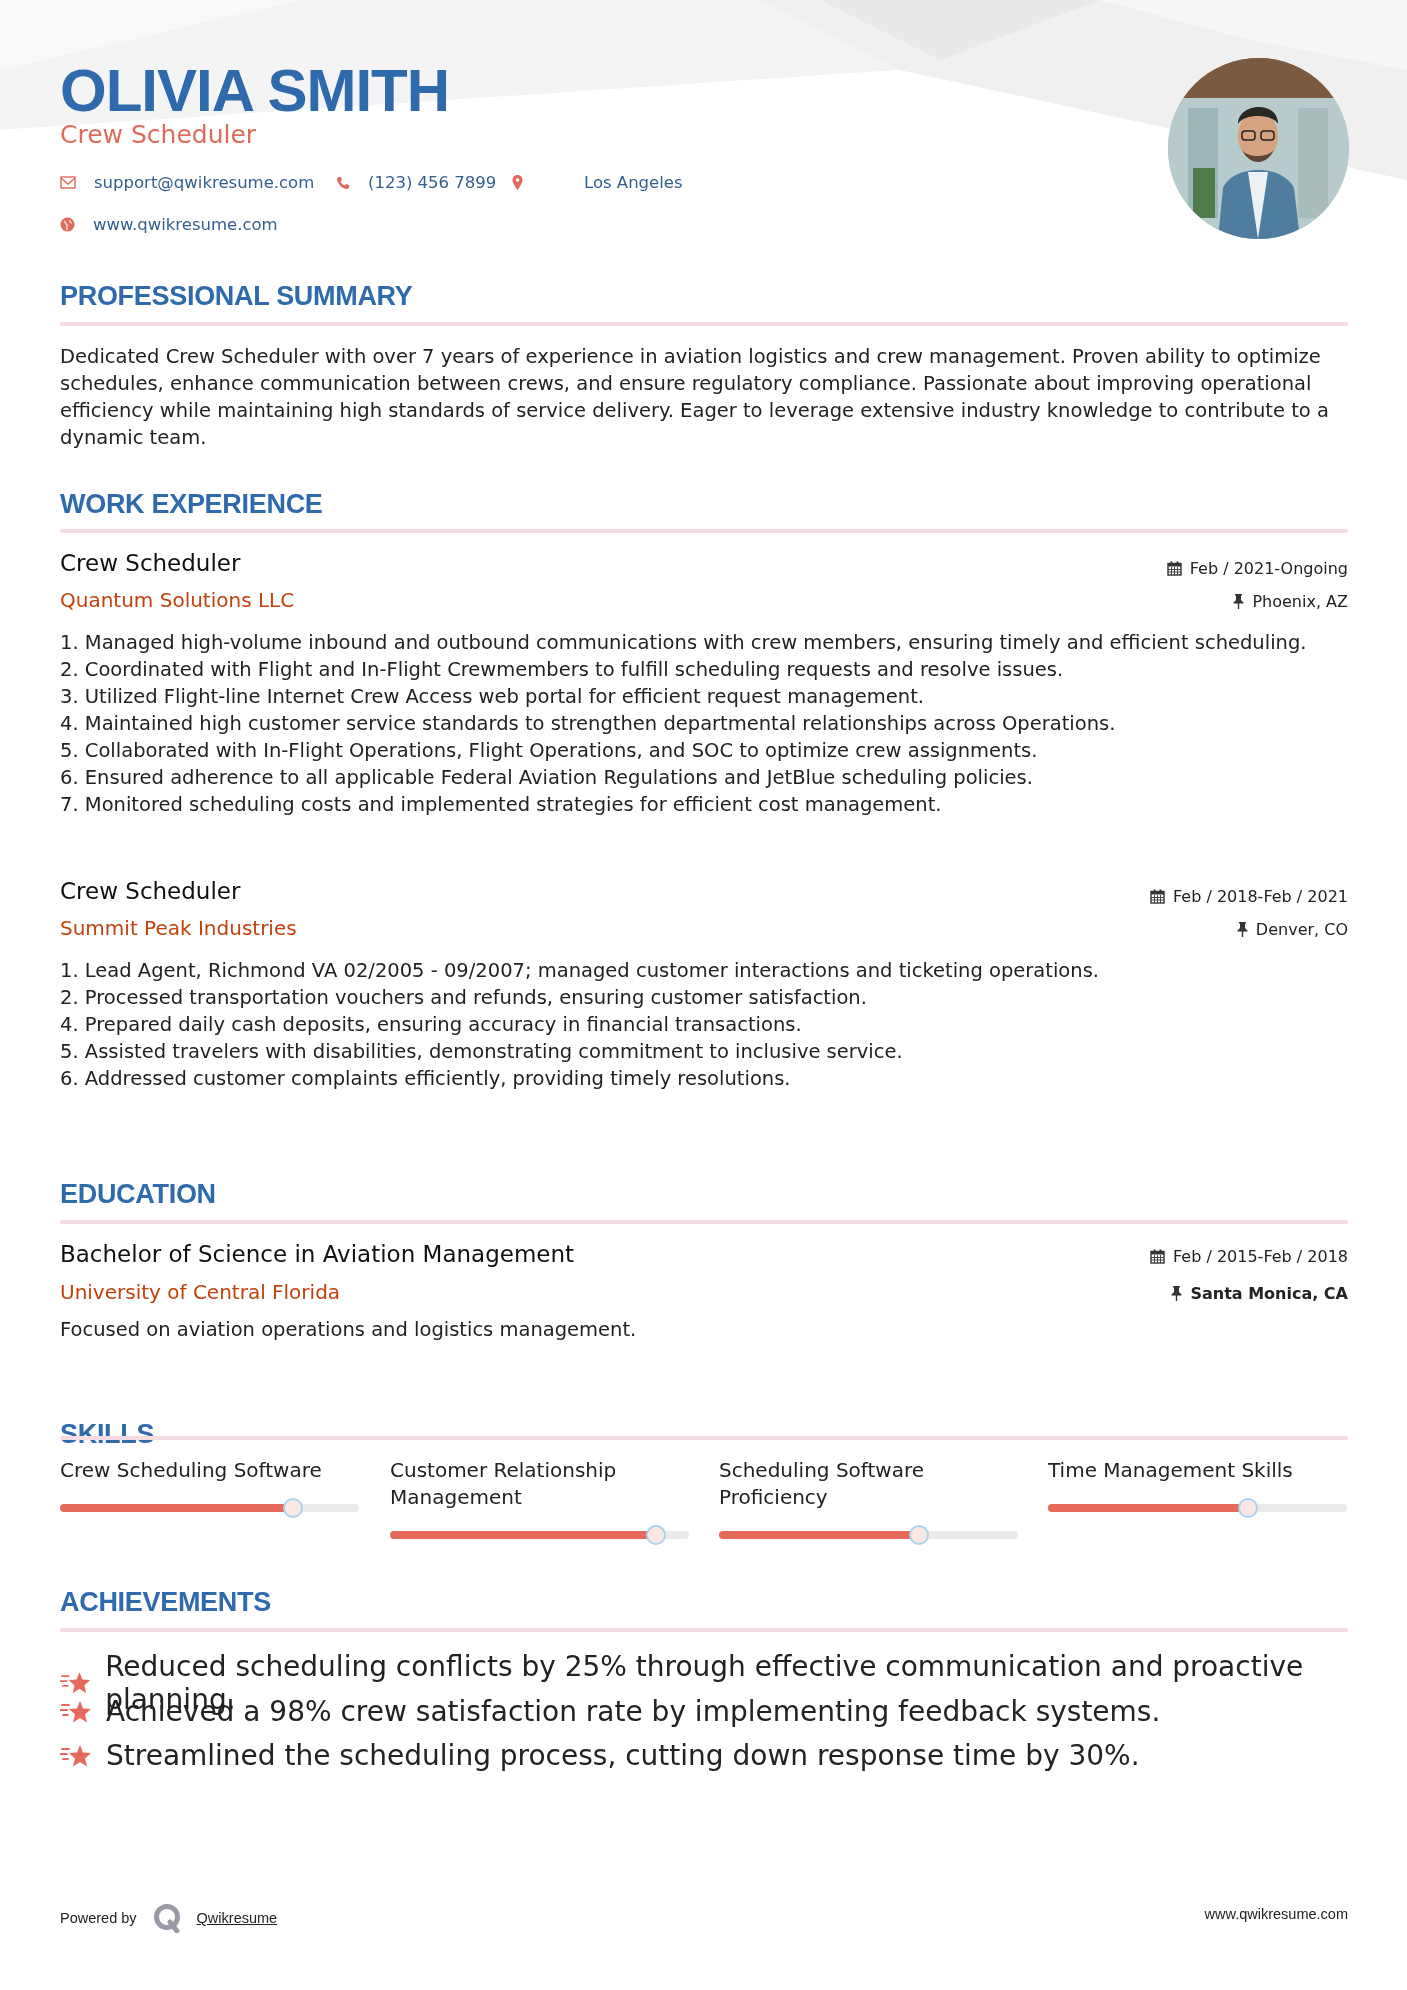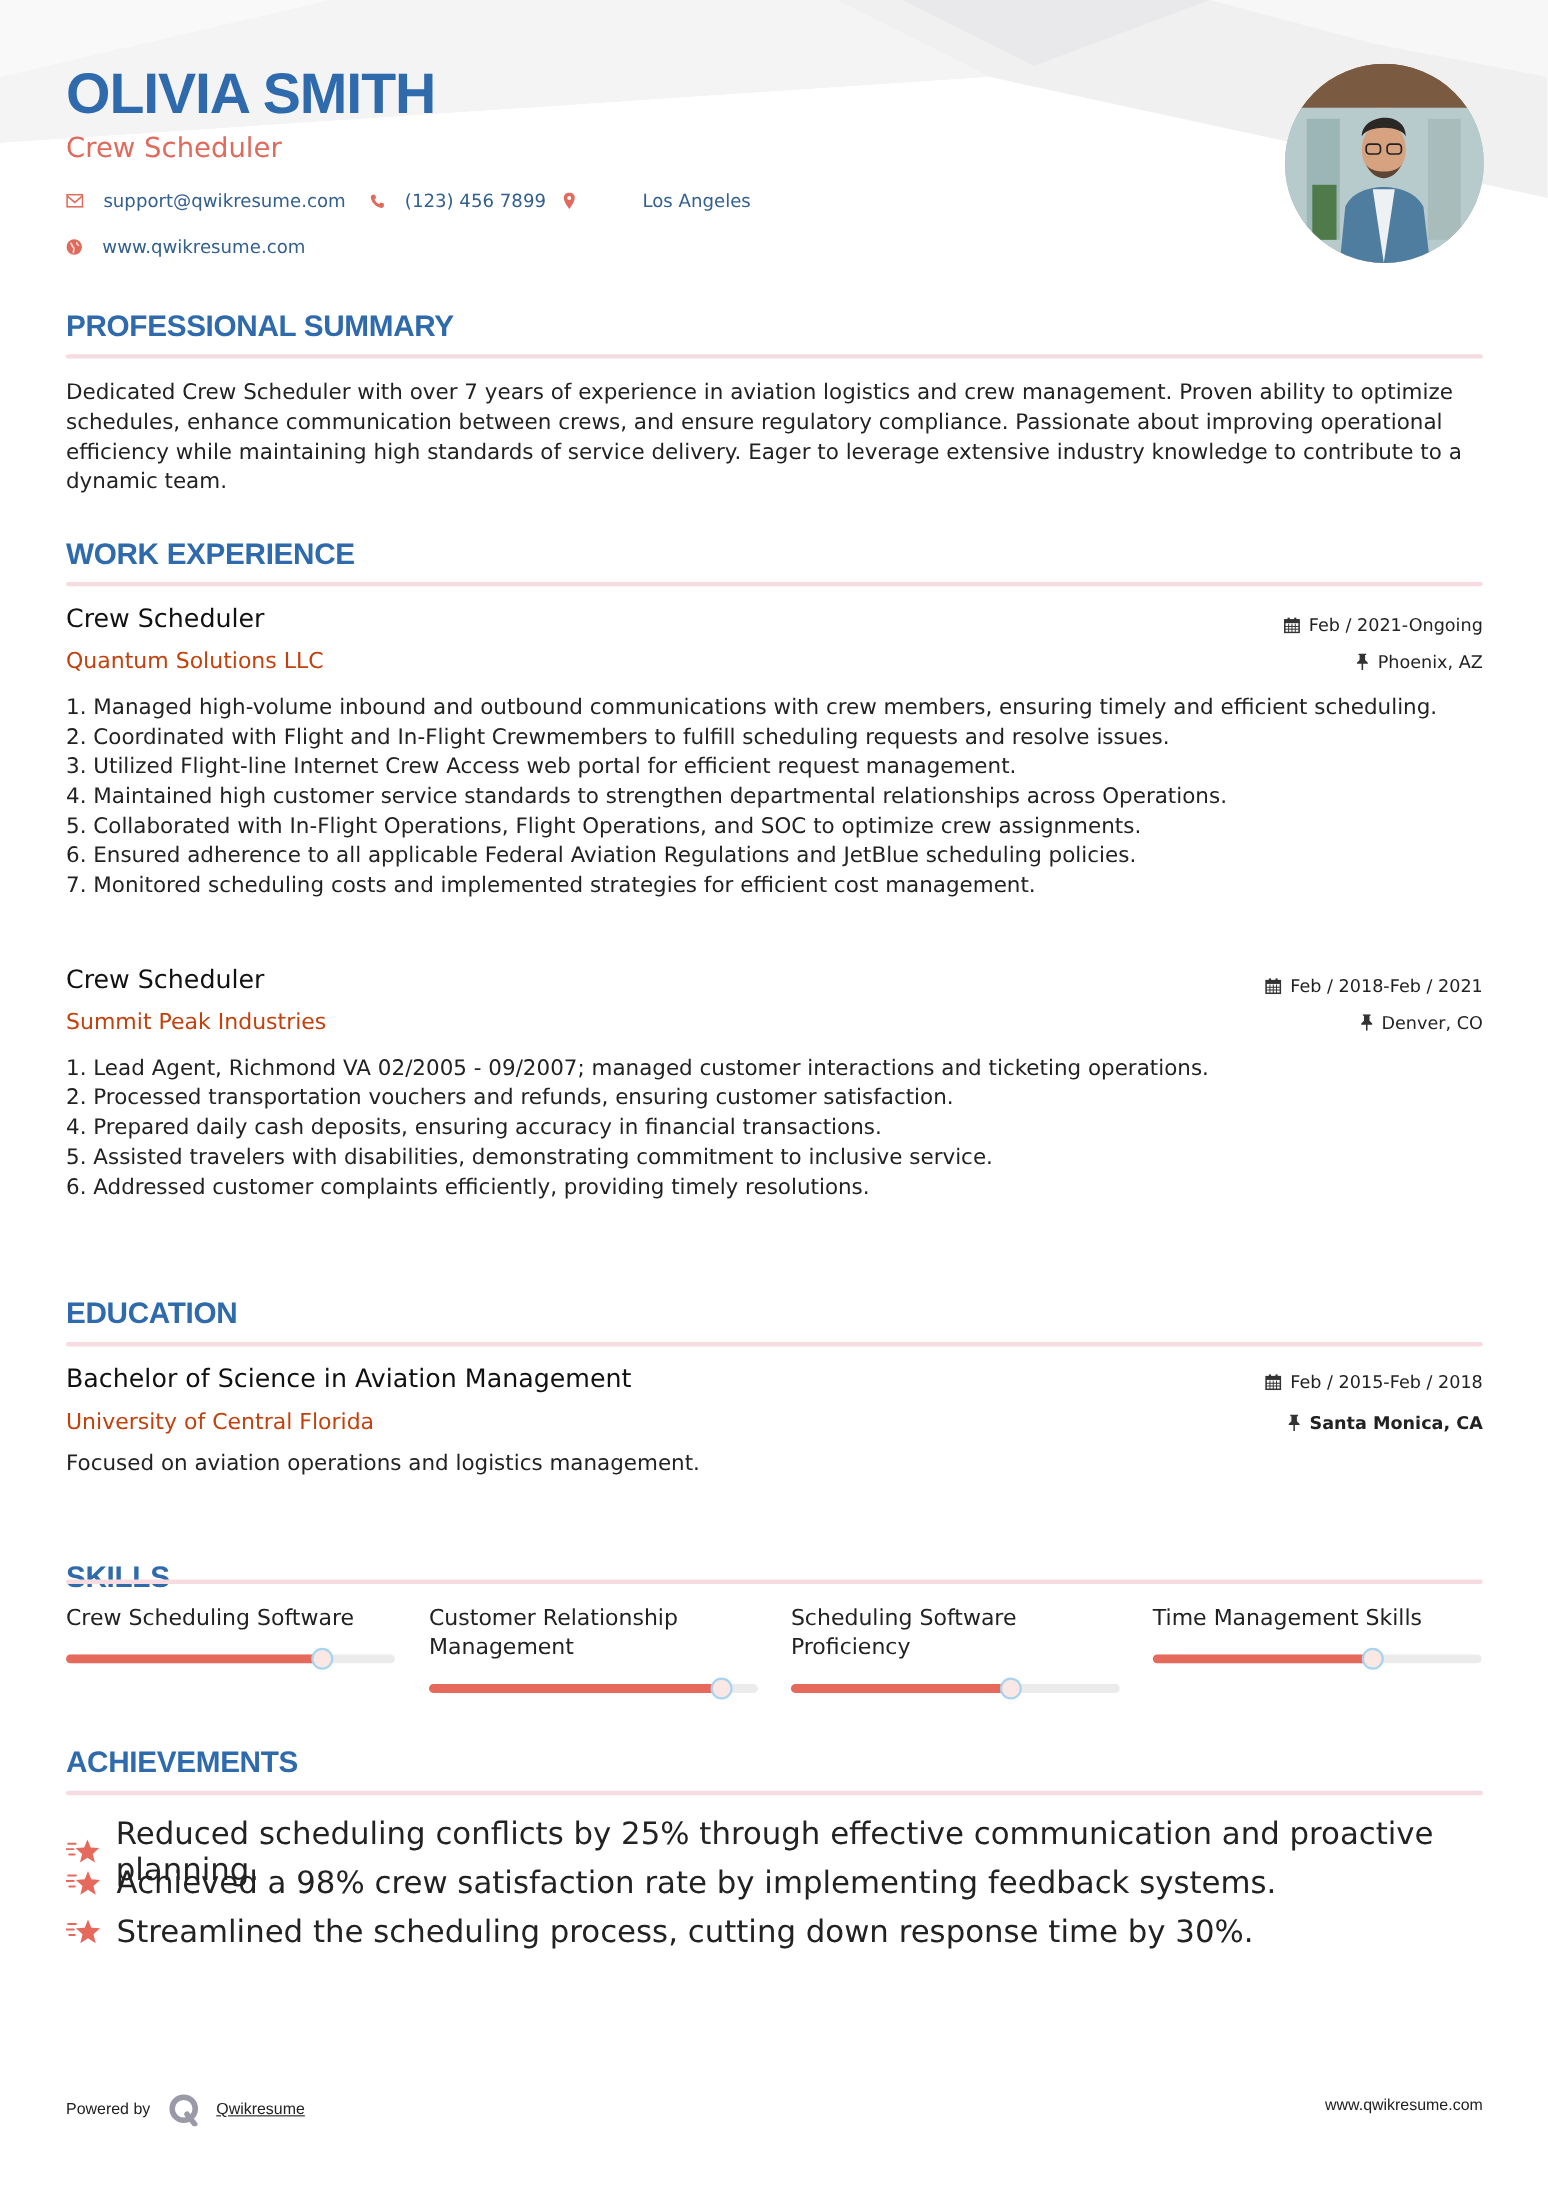--- a/index.html
+++ b/index.html
@@ -1,21 +1,21 @@
 <!DOCTYPE html>
 <html><head>
 <meta charset="utf-8">
 <style>
   * { margin:0; padding:0; box-sizing:border-box; }
   html, body { width:1407px; height:1990px; background:#ffffff; }
   body { font-family:"DejaVu Sans", sans-serif; color:#1f1f1f; position:relative; overflow:hidden; }
   .bg-shape { position:absolute; pointer-events:none; }
   .page { position:absolute; left:0; top:0; width:1407px; height:1990px; }
   .abs { position:absolute; }
-  .name { left:60px; top:56px; font-family:"Liberation Sans", sans-serif; font-weight:bold; font-size:52px; color:#2f6aad; letter-spacing:-1px; }
+  .name { left:60px; top:56px; font-family:"Liberation Sans", sans-serif; font-weight:bold; font-size:60px; color:#2f6aad; letter-spacing:-1px; }
   .job-title { left:60px; top:120px; font-size:25px; color:#e06a5c; }
   .contact { font-size:16.5px; color:#33608f; display:flex; align-items:center; }
   .contact svg { margin-right:18px; }
   .photo { left:1168px; top:58px; width:181px; height:181px; border-radius:50%; overflow:hidden;
            background: radial-gradient(circle at 50% 30%, #d7a785 0 10%, transparent 11%),
                        linear-gradient(180deg, #7c5a40 0%, #8b6a4f 18%, #9fb9bf 30%, #b9cdd0 55%, #8fa8a5 75%, #6f8d89 100%); }
   .section-h { left:60px; font-family:"Liberation Sans", sans-serif; font-weight:bold; font-size:27px; color:#2f6aad; letter-spacing:-0.3px; }
   .rule { left:60px; width:1288px; height:4px; background:#f6dbe0; border-radius:2px; }
   .para { left:60px; width:1290px; font-size:19.5px; line-height:27px; color:#222; }
   .entry-title { left:60px; font-size:23px; color:#111; }

